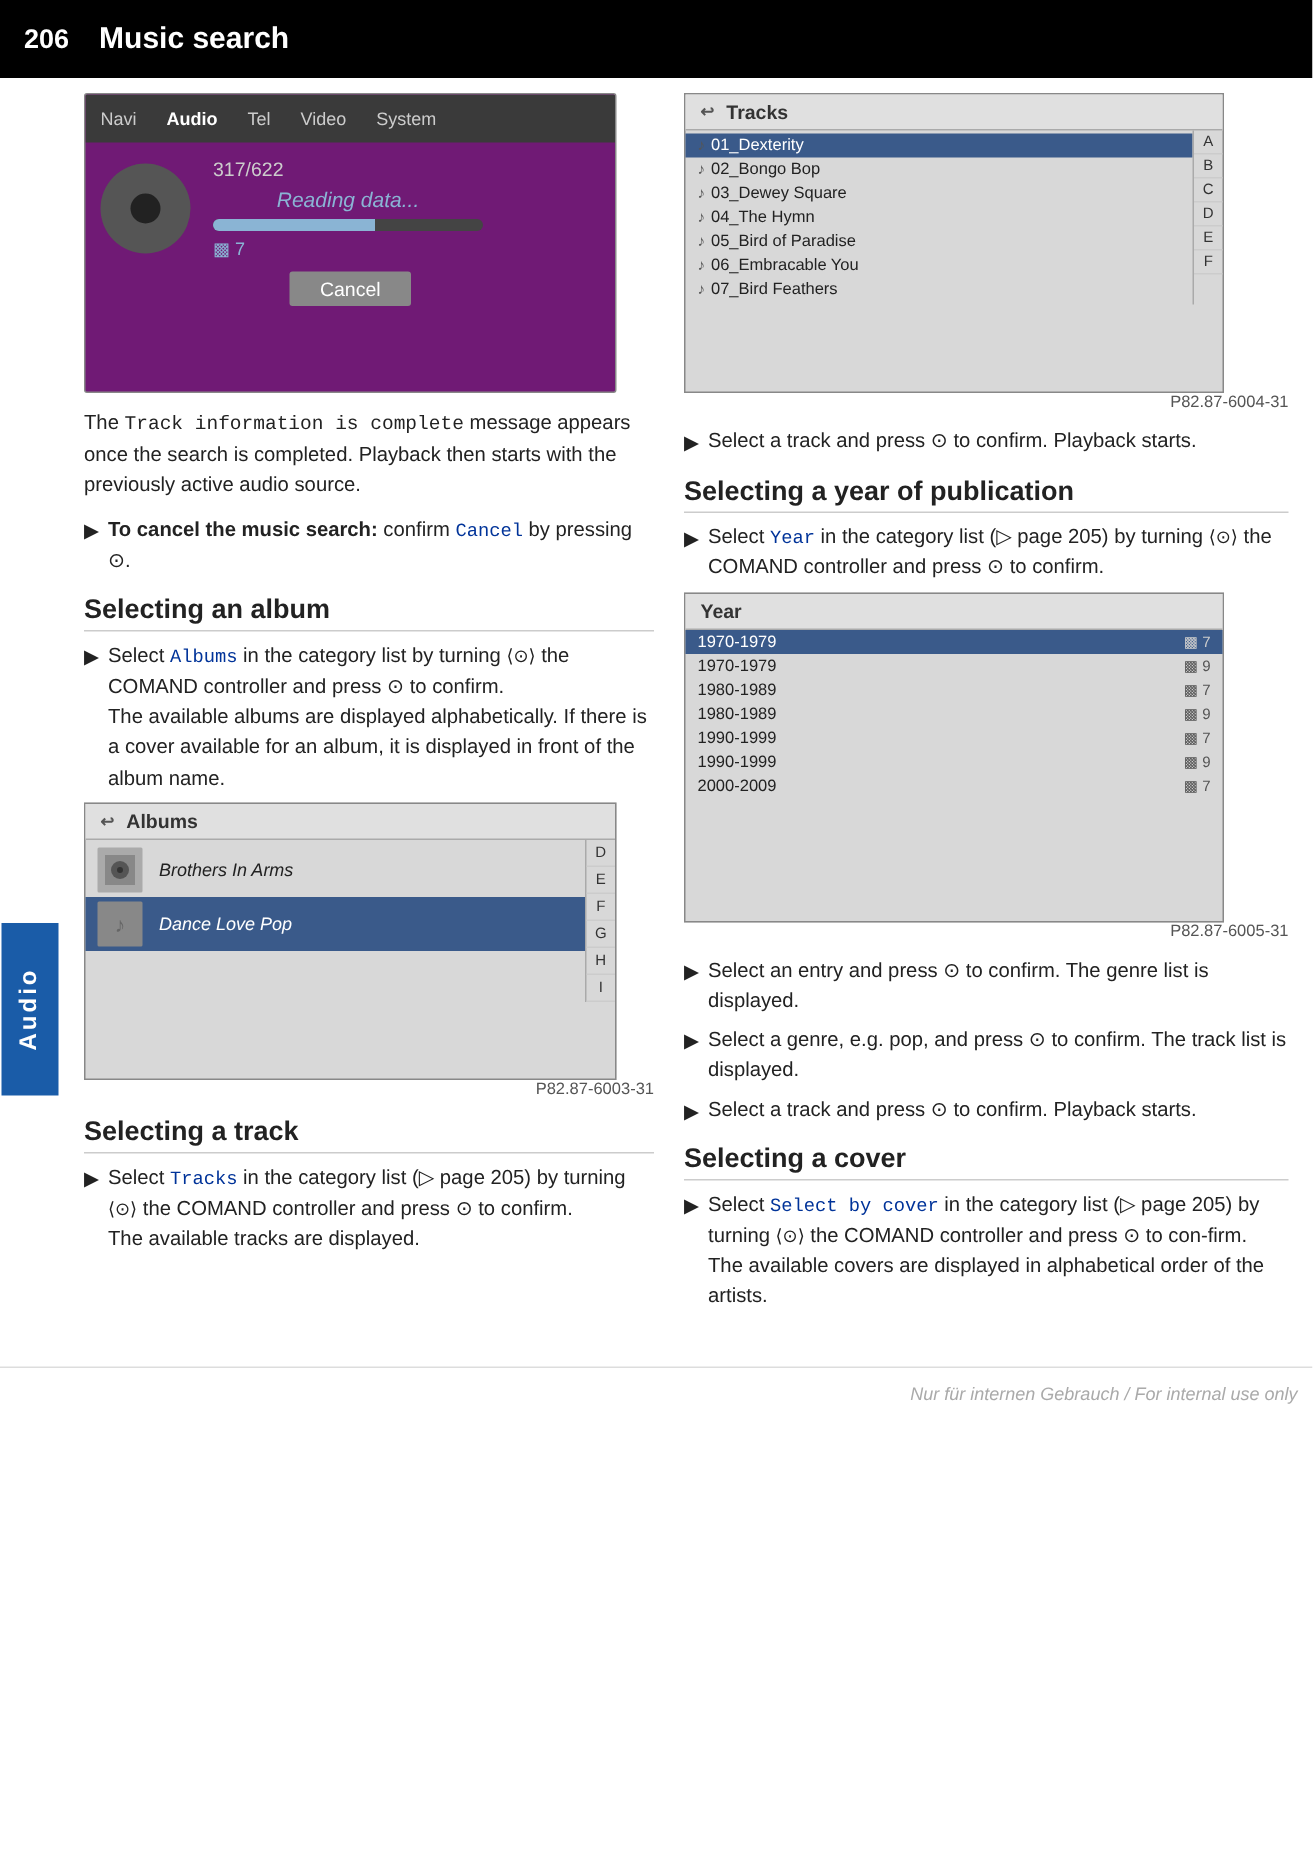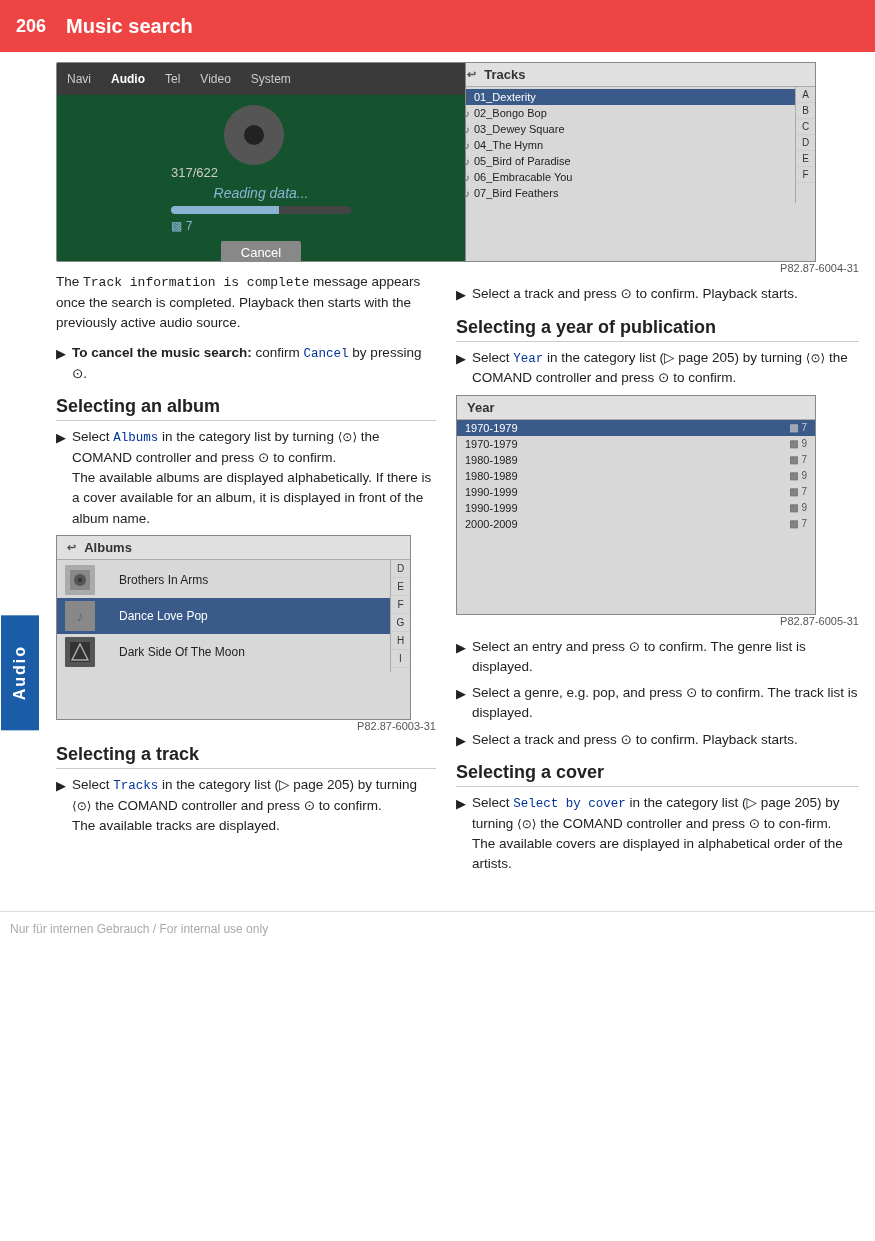--- a/index.html
+++ b/index.html
@@ -8,21 +8,21 @@
       min-height: 1241px;
       font-family: Arial, Helvetica, sans-serif;
       font-size: 14px;
       color: #222;
       background: #fff;
       position: relative;
     }
 
     
     .header {
-      background: #ef4444;
+      background: #000000;
       color: #fff;
       padding: 10px 16px;
       display: flex;
       align-items: center;
       height: 52px;
     }
     .header-page-num {
       font-weight: bold;
       font-size: 18px;
       margin-right: 20px;
@@ -85,23 +85,23 @@
     }
     .screen-caption {
       font-size: 11px;
       color: #555;
       text-align: right;
       margin-bottom: 10px;
     }
 
     
     .screen-reading {
-      width: 410px;
+      width: 355px;
       height: 200px;
-      background: #14532d;
+      background: #701a75;
       position: relative;
     }
     .screen-reading .top-bar {
       background: #3a3a3a;
       height: 32px;
       display: flex;
       align-items: center;
       padding: 0 10px;
       gap: 20px;
     }
@@ -209,21 +209,22 @@
     .albums-items {
       flex: 1;
       padding: 2px 0;
     }
     .album-item {
       padding: 3px 8px;
       font-size: 12px;
       color: #222;
       display: flex;
       align-items: center;
-      gap: 24px;
+      gap: 11px;
+      font-style: italic;
     }
     .album-item.selected {
       background: #3a5a8a;
       color: #fff;
     }
     .album-cover {
       width: 30px;
       height: 30px;
       background: #aaa;
       border-radius: 1px;
@@ -323,24 +324,25 @@
     .bullet-text {
       flex: 1;
     }
     .inline-code {
       font-family: 'Courier New', monospace;
       font-size: 12.5px;
       color: #003399;
     }
 
     .footer {
-      text-align: left;
+      text-align: right;
       padding: 10px;
       font-size: 12px;
       color: #aaa;
+      font-style: italic;
       border-top: 1px solid #ddd;
       margin-top: 20px;
     }
 
     
     .ctrl-symbol {
       display: inline-block;
       font-size: 12px;
     }
   </style>
@@ -364,21 +366,21 @@
       <div class="screen-img screen-reading">
 
         <div class="top-bar">
           <span class="top-bar-item">Navi</span>
           <span class="top-bar-item active">Audio</span>
           <span class="top-bar-item">Tel</span>
           <span class="top-bar-item">Video</span>
           <span class="top-bar-item">System</span>
         </div>
 
-        <div style="display:flex; align-items:center; padding: 10px 10px 0 10px; flex-direction: column;">
+        <div style="display:flex; align-items:center; padding: 10px 10px 0 10px;">
           <div style="width:60px; height:60px; background:#555; border-radius:50%; margin-right:15px; display:flex; align-items:center; justify-content:center;">
             <div style="width:20px; height:20px; background:#222; border-radius:50%;"></div>
           </div>
           <div>
             <div class="counter-text" style="color:#ccc; font-size:13px; text-align:left;">317/622</div>
             <div class="reading-label" style="text-align:center;">Reading data...</div>
             <div class="progress-bar-container" style="margin: 5px 0; width: 180px;">
               <div class="progress-bar-fill"></div>
             </div>
             <div class="num-display" style="text-align:left; color:#8ab4d4;">▩ 7</div>
@@ -426,29 +428,20 @@
                   </svg>
               </div>
               <span>Brothers In Arms</span>
             </div>
 
             <div class="album-item selected">
               <div class="album-cover note">♪</div>
               <span>Dance Love Pop</span>
             </div>
 
-            <div class="album-item">
-              <div class="album-cover dark">
-                <svg width="20" height="20" viewBox="0 0 20 20">
-                    <rect width="20" height="20" fill="#333"></rect>
-                    <polygon points="10,2 18,18 2,18" fill="none" stroke="#aaa" stroke-width="1.5"></polygon>
-                  </svg>
-              </div>
-              <span>Dark Side Of The Moon</span>
-            </div>
           </div>
           <div class="album-alpha">
             <div class="alpha-item-alb">D</div>
             <div class="alpha-item-alb">E</div>
             <div class="alpha-item-alb">F</div>
             <div class="alpha-item-alb">G</div>
             <div class="alpha-item-alb">H</div>
             <div class="alpha-item-alb">I</div>
           </div>
         </div>

